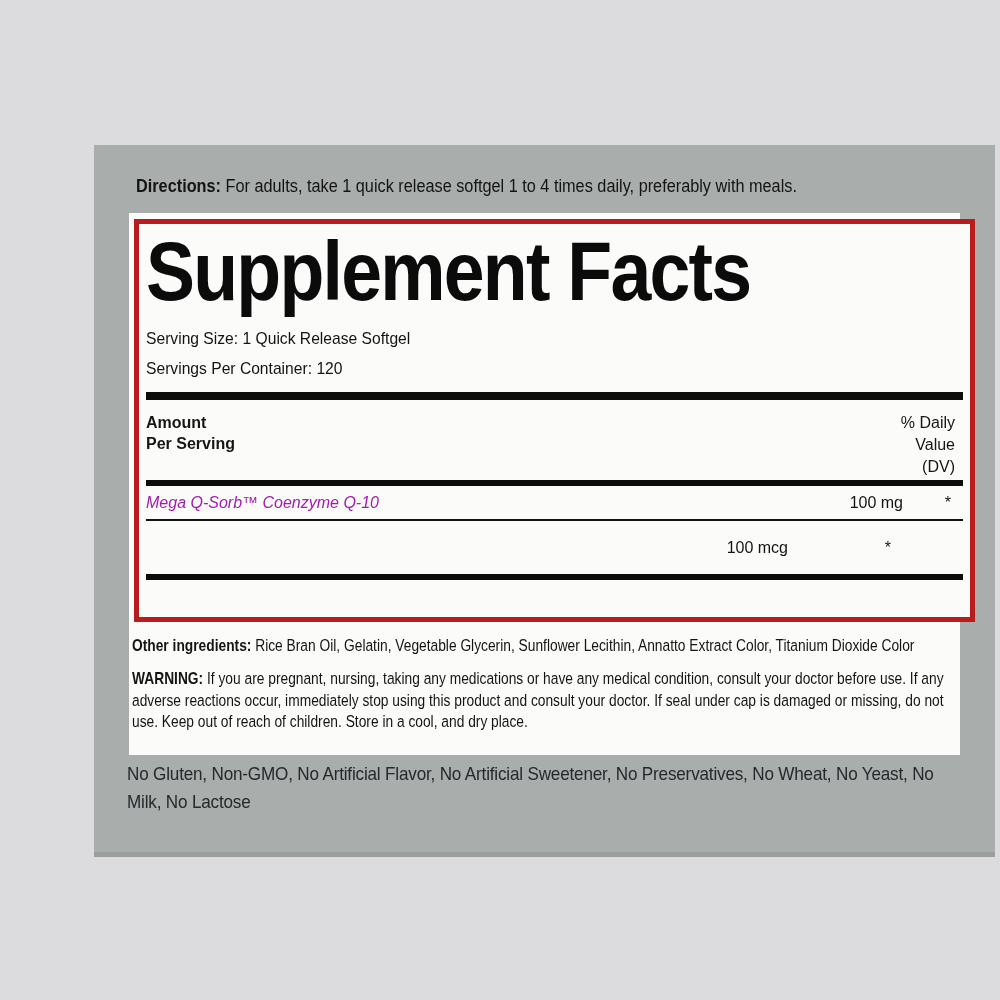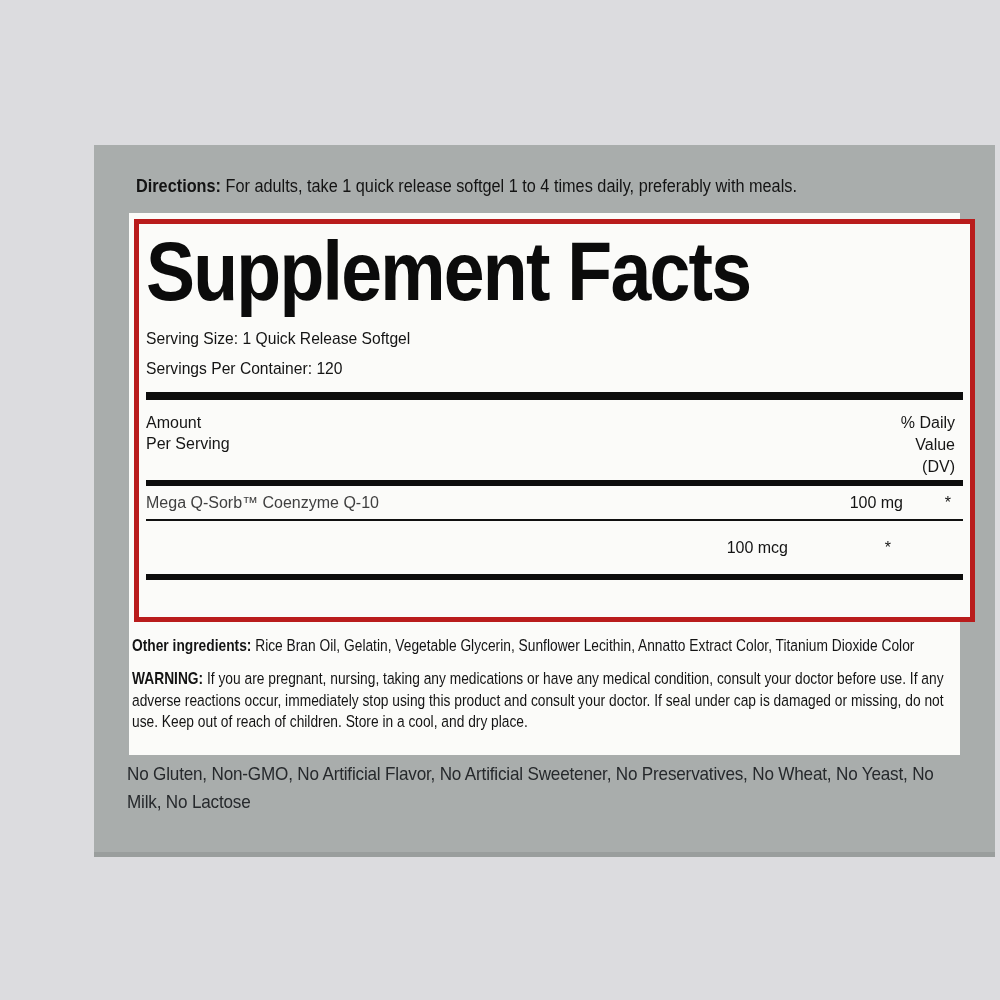--- a/index.html
+++ b/index.html
@@ -59,30 +59,30 @@
   }
   .bar{background:#0d0d0d;margin:0;}
   .bar-thick{height:8px;margin-top:8px;}
   .bar-med{height:6px;}
   .rule{height:2px;background:#101010;}
 
   .hdr-row{
     display:flex;justify-content:space-between;align-items:flex-start;
     padding-top:12px;min-height:68px;
   }
-  .hdr-left{font-weight:400;font-size:16px;line-height:21px;}
+  .hdr-left{font-weight:700;font-size:16px;line-height:21px;}
   .hdr-right{font-weight:400;font-size:16px;line-height:22px;text-align:right;padding-right:8px;}
 
   .ing-row{
     display:grid;grid-template-columns:1fr 115px 60px;
     align-items:center;
   }
   .row-1{min-height:33px;}
   .row-2{min-height:53px;}
-  .ing-name{font-size:16px;line-height:20px;max-width:600px;color:#404040;}
+  .ing-name{font-size:16px;line-height:20px;max-width:600px;color:#a21caf;font-style:italic;}
   .ing-amt{font-size:16px;text-align:right;color:#141414;}
   .ing-dv{font-size:16px;text-align:right;padding-right:12px;color:#141414;}
 
   .footnote{
     font-size:12.5px;line-height:14px;
     padding:9px 1px 0 1px;color:#141414;
   }
 
   
   .para{

